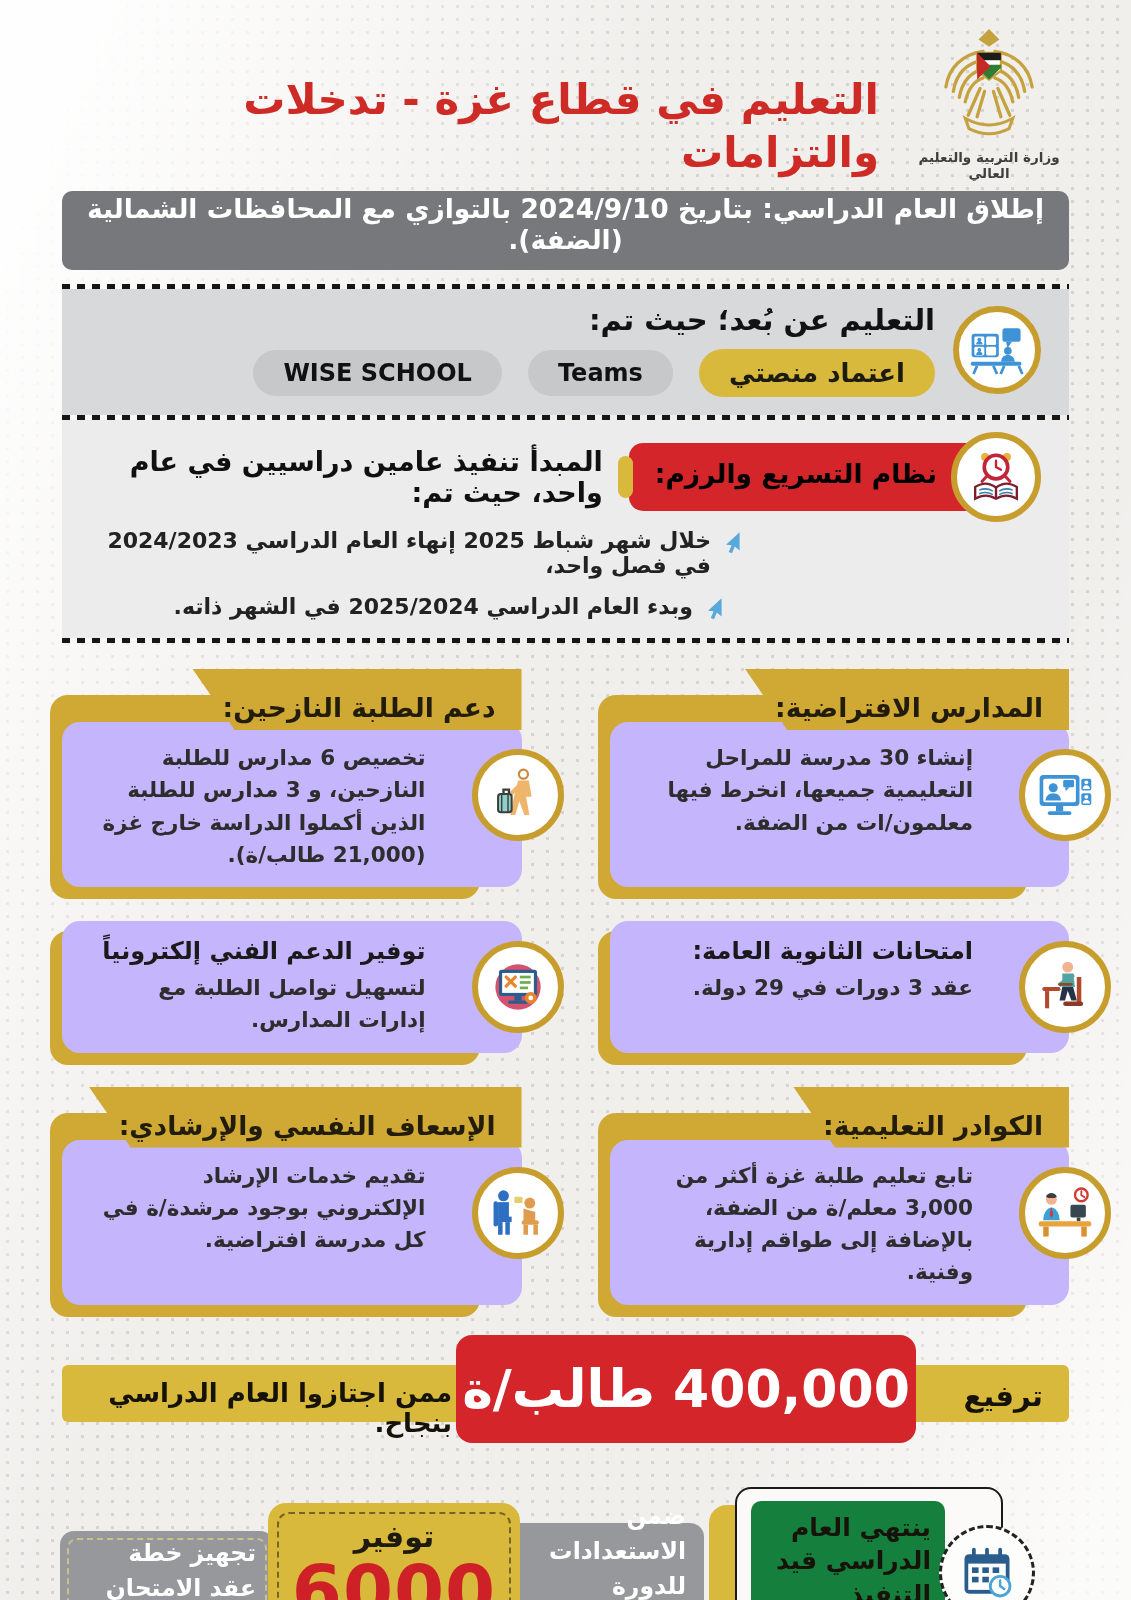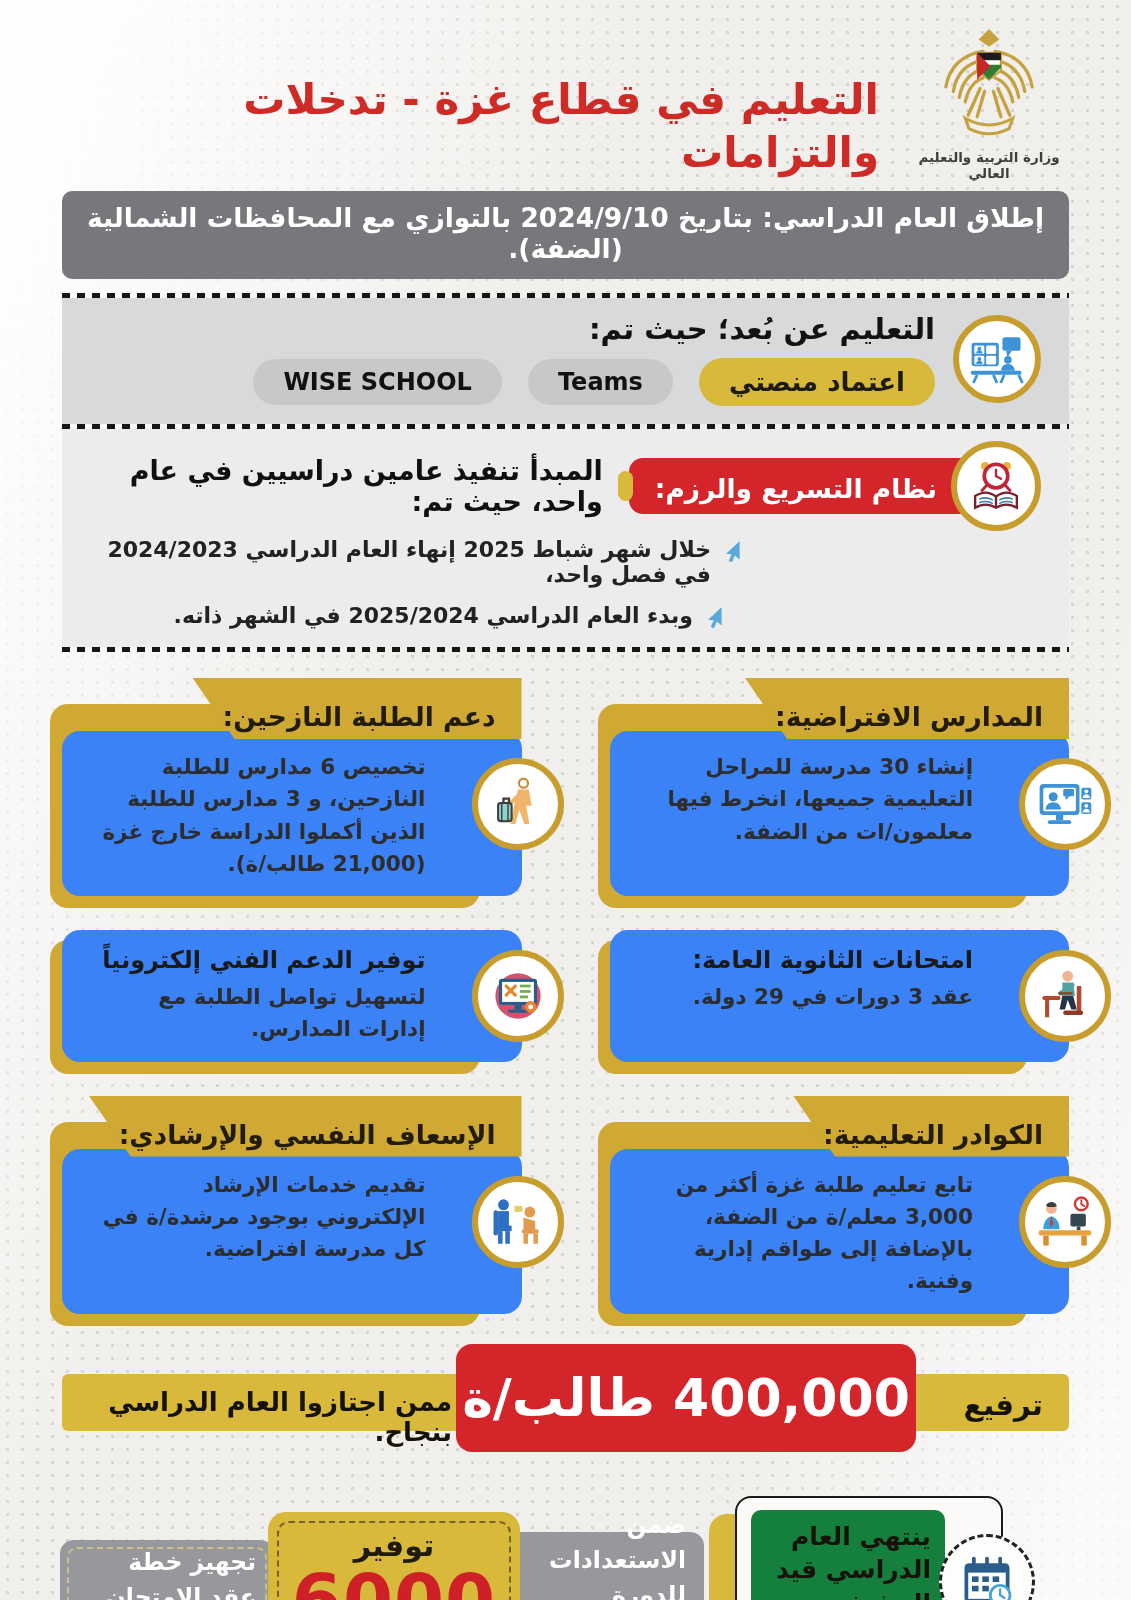--- a/index.html
+++ b/index.html
@@ -27,21 +27,21 @@
   .logo { width:168px; text-align:center; flex:none; }
   .logo-caption { font-size:13.5px; font-weight:bold; color:#3f3f3f; margin-top:3px; }
   .page-title {
     flex:1; color:#ce2b27; font-weight:bold; font-size:42px; line-height:1.25;
     margin-top:48px; text-align:start; letter-spacing:-.5px;
   }
 
   
   .launch-banner {
     margin:10px 62px 0; background:#77787b; color:#fff; border-radius:10px;
-    padding:11px 20px 15px; font-size:26.5px; font-weight:bold; text-align:center;
+    padding:2px 20px 15px; font-size:26.5px; font-weight:bold; text-align:center;
   }
 
   .dash { height:5px; margin:14px 62px 0;
     background-image:repeating-linear-gradient(90deg,#161616 0 8px, transparent 8px 15px); }
 
   
   .sec1 { margin:0 62px; background:#d8d9db; padding:14px 28px 18px; display:flex; gap:18px; align-items:center; }
   .circle-icon {
     width:88px; height:88px; border-radius:50%; background:#fff;
     border:6px solid #c79e2e; display:flex; align-items:center; justify-content:center; flex:none;
@@ -52,43 +52,43 @@
   .pills { display:flex; align-items:center; gap:26px; margin-top:12px; }
   .pill { border-radius:32px; padding:9px 30px; font-weight:bold; white-space:nowrap; }
   .pill-yellow { background:#d9b93c; color:#1d1a10; font-size:26px; }
   .pill-gray { background:#c7c8ca; color:#111; font-size:24px; direction:ltr; }
 
   
   .sec2 { margin:0 62px; background:#ececec; padding:12px 28px 16px; }
   .sec2-head { display:flex; align-items:center; }
   .sec2-head .circle-icon { width:90px; height:90px; z-index:2; margin-inline-end:-30px; }
   .redbox {
-    position:relative; background:#d4252b; color:#ffffff; border-radius:14px;
-    padding:15px 44px 10px 26px; font-size:26.5px; font-weight:bold; white-space:nowrap;
+    position:relative; background:#d4252b; color:#000000; border-radius:14px;
+    padding:15px 44px 22px 26px; font-size:26.5px; font-weight:bold; white-space:nowrap;
   }
   .redbox::after { content:""; position:absolute; left:-11px; top:13px; bottom:13px; width:15px;
     background:#d9b93c; border-radius:8px; }
   .sec2-lead { flex:1; font-size:27px; font-weight:bold; color:#101010; padding-inline-start:26px; }
   .bullets { margin:6px 296px 0 0; display:flex; flex-direction:column; gap:16px; }
   .bullet { display:flex; align-items:flex-start; gap:8px; font-size:22px; font-weight:600; color:#222; }
   .bullet svg { width:26px; height:26px; flex:none; margin-top:2px; transform:scaleX(-1); }
 
   
   .cards { margin:26px 62px 0; display:grid; grid-template-columns:1fr 1fr; column-gap:88px; row-gap:34px; }
   .card { position:relative; display:flex; flex-direction:column; }
   .card-shadow { position:absolute; z-index:0; background:#cfa933; border-radius:18px;
     left:-12px; right:42px; bottom:-12px; top:26px; }
   .card.plain .card-shadow { top:10px; }
   .card-ribbon {
     position:relative; z-index:2; align-self:flex-start; margin-inline-start:0;
     background:#cfa933; color:#221c0c; font-size:26.5px; font-weight:bold;
     padding:23px 26px 7px 30px; clip-path:polygon(0 0,100% 0,100% 100%,42px 100%);
   }
   .card-body {
-    position:relative; z-index:1; background:#3b82f6; border-radius:18px; flex:1;
+    position:relative; z-index:1; background:#c4b5fd; border-radius:18px; flex:1;
     padding:16px 96px 16px 26px;
   }
   .card.ribbon .card-body { margin-top:-8px; padding-top:20px; }
   .card-title { font-size:24px; font-weight:bold; color:#1a1a1a; margin-bottom:7px; }
   .card-text { font-size:21.5px; font-weight:600; color:#2d2d2d; line-height:1.5; }
   .card-icon {
     position:absolute; z-index:3; inset-inline-start:-42px; top:50%; transform:translateY(-50%);
     width:92px; height:92px; border-radius:50%; background:#fff; border:6px solid #c79e2e;
     display:flex; align-items:center; justify-content:center;
   }

